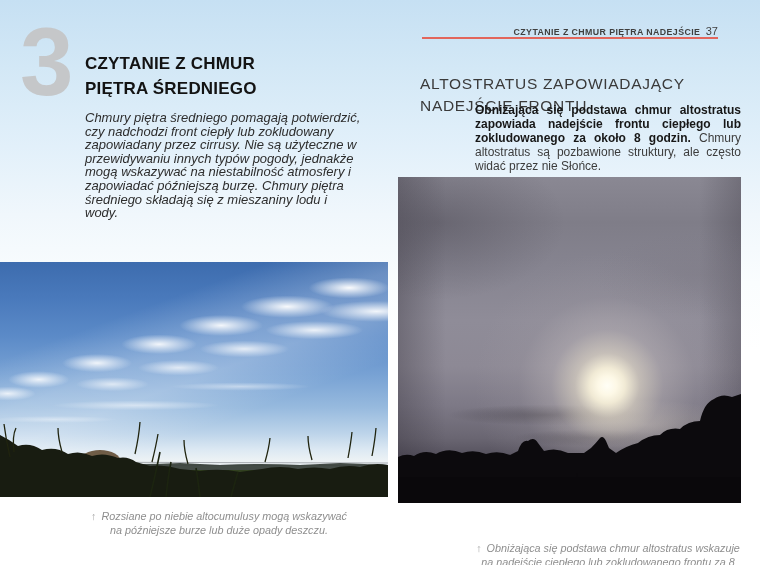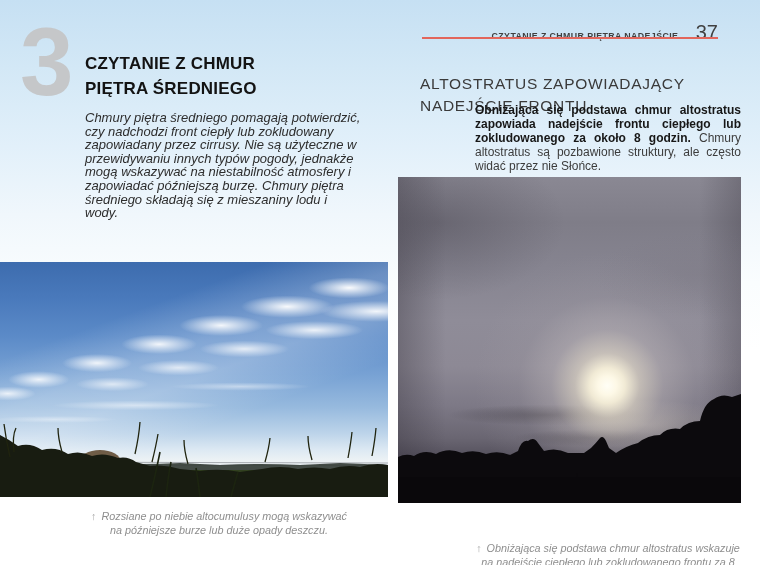--- a/index.html
+++ b/index.html
@@ -75,21 +75,21 @@
   .caption-right { left:475px; width:266px;margin-top:32px; }
   .arrow-up { font-style:normal; color:#a3a3a3; margin-right:2px; }
 
   
   .running-head {
     position:absolute; left:420px; top:21px; width:298px; text-align:right; white-space:nowrap;
   }
   .running-head .rh-title {
     font-size:8.8px; letter-spacing:0.4px; color:#3f3f3f; font-weight:bold;
   }
-  .running-head .rh-page { font-size:20px; color:#414141; margin-left:13px; }
+  .running-head .rh-page { font-size:11px; color:#414141; margin-left:1px; }
   .head-rule {
     position:absolute; left:422px; top:37px; width:296px; height:2px; background:var(--accent);
   }
   .section-heading {
     position:absolute; left:420px; top:73px;
     font-size:15.5px; line-height:21.5px; font-weight:normal; letter-spacing:0.7px; color:#3a3a3a;
   }
   .lead-paragraph {
     position:absolute; left:475px; top:103px; width:266px;
     font-size:12px; line-height:14.1px; text-align:justify; color:#3c3c3c;

